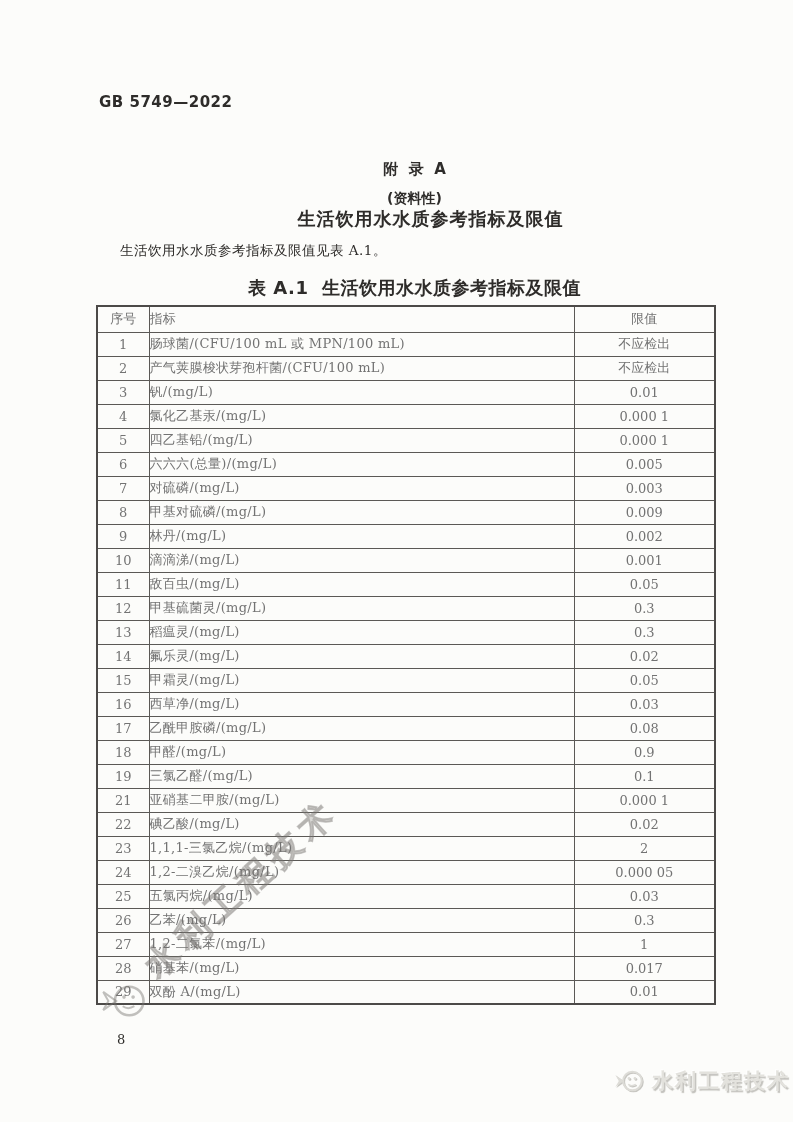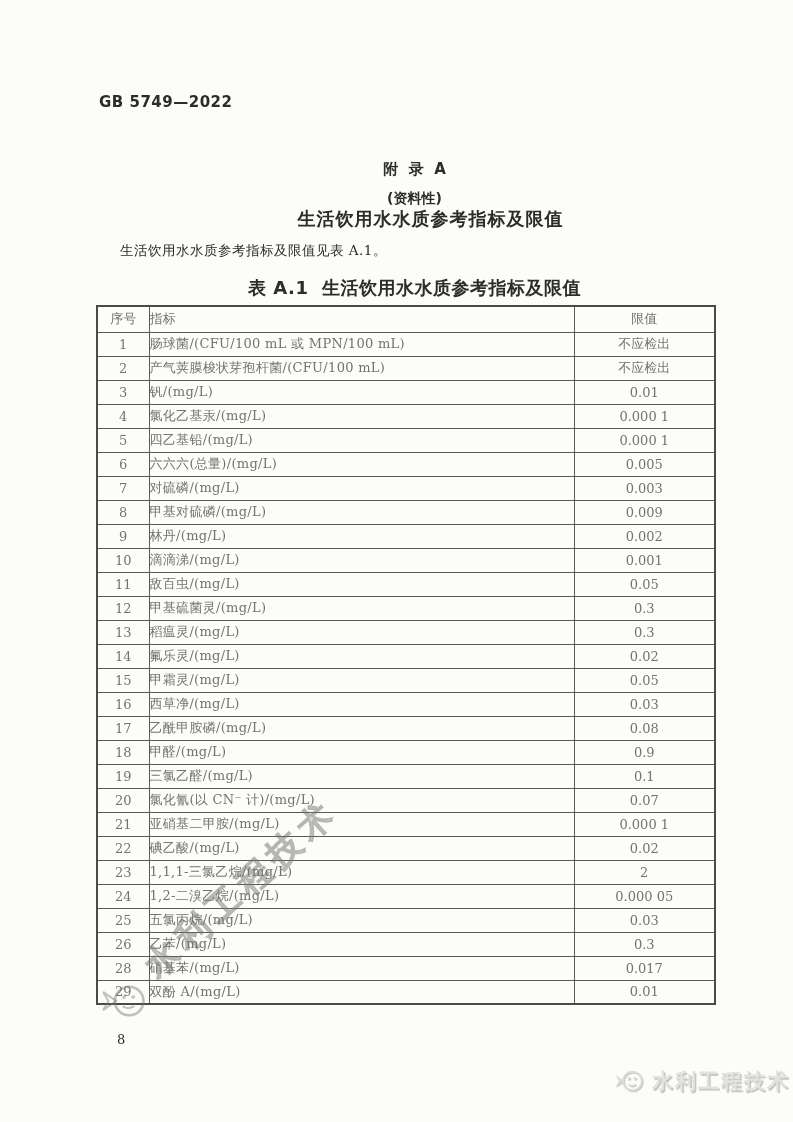--- a/index.html
+++ b/index.html
@@ -225,25 +225,20 @@
           <td class="c-no">18</td>
           <td class="c-indicator">甲醛/(mg/L)</td>
           <td class="c-limit">0.9</td>
         </tr>
         <tr>
           <td class="c-no">19</td>
           <td class="c-indicator">三氯乙醛/(mg/L)</td>
           <td class="c-limit">0.1</td>
         </tr>
         <tr>
-          <td class="c-no">20</td>
-          <td class="c-indicator">氯化氰(以 CN⁻ 计)/(mg/L)</td>
-          <td class="c-limit">0.07</td>
-        </tr>
-        <tr>
           <td class="c-no">21</td>
           <td class="c-indicator">亚硝基二甲胺/(mg/L)</td>
           <td class="c-limit">0.000 1</td>
         </tr>
         <tr>
           <td class="c-no">22</td>
           <td class="c-indicator">碘乙酸/(mg/L)</td>
           <td class="c-limit">0.02</td>
         </tr>
         <tr>
@@ -258,20 +253,25 @@
         </tr>
         <tr>
           <td class="c-no">25</td>
           <td class="c-indicator">五氯丙烷/(mg/L)</td>
           <td class="c-limit">0.03</td>
         </tr>
         <tr>
           <td class="c-no">26</td>
           <td class="c-indicator">乙苯/(mg/L)</td>
           <td class="c-limit">0.3</td>
+        </tr>
+        <tr>
+          <td class="c-no">27</td>
+          <td class="c-indicator">1,2-二氯苯/(mg/L)</td>
+          <td class="c-limit">1</td>
         </tr>
         <tr>
           <td class="c-no">28</td>
           <td class="c-indicator">硝基苯/(mg/L)</td>
           <td class="c-limit">0.017</td>
         </tr>
         <tr>
           <td class="c-no">29</td>
           <td class="c-indicator">双酚 A/(mg/L)</td>
           <td class="c-limit">0.01</td>

